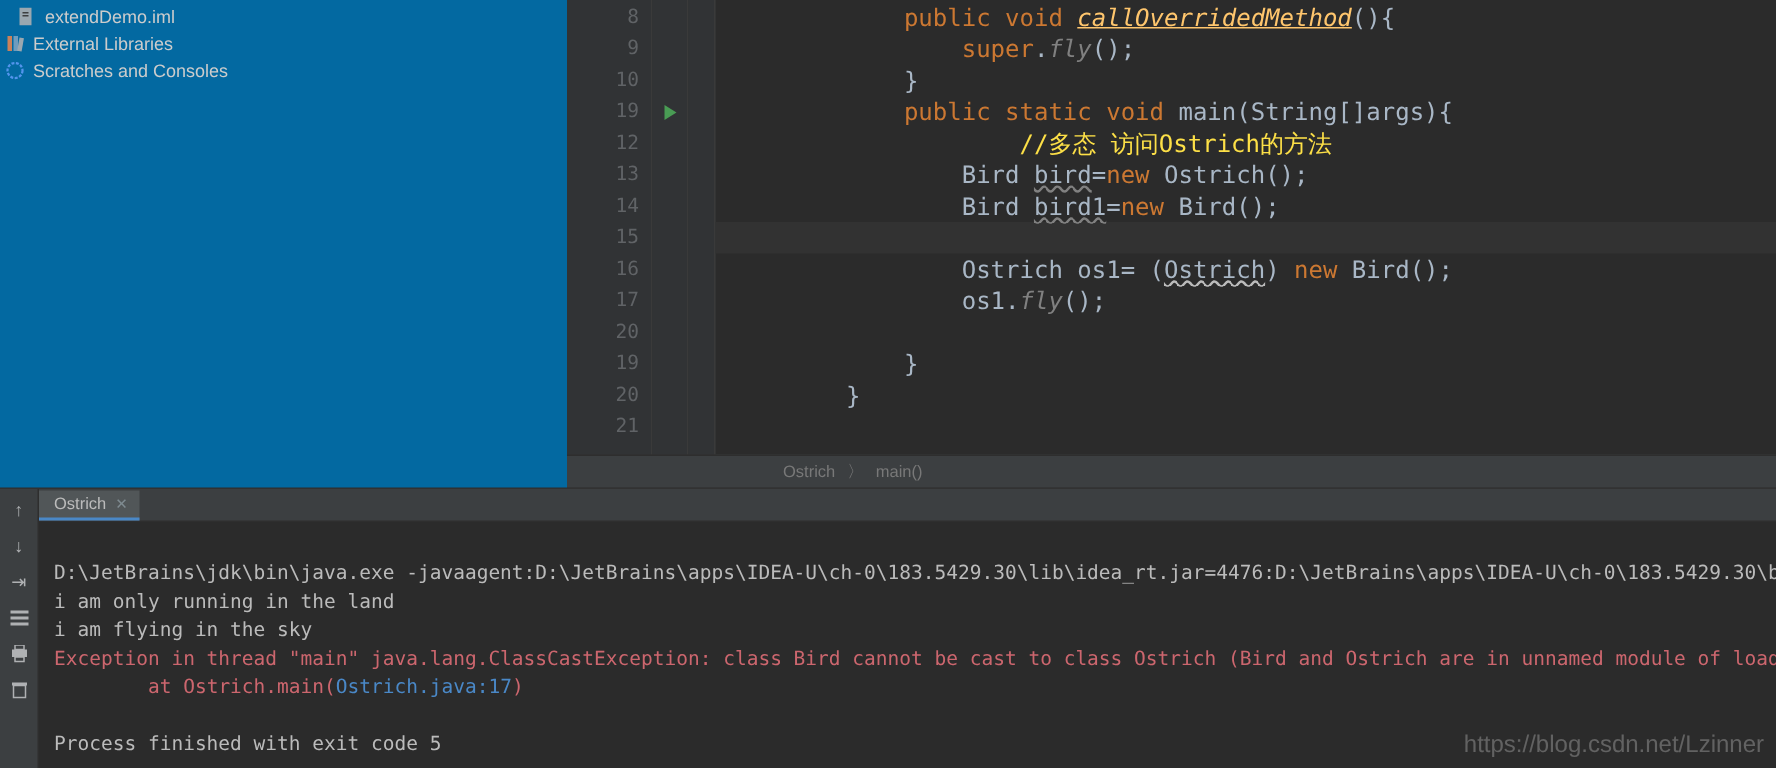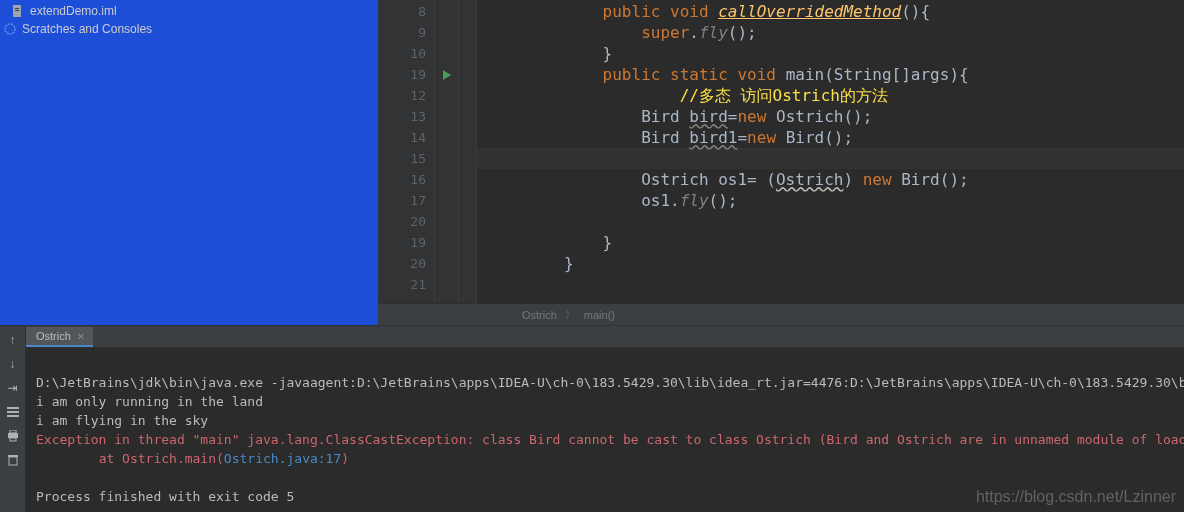--- a/index.html
+++ b/index.html
@@ -14,21 +14,21 @@
       display: flex;
       flex-direction: column;
     }
     .top-half {
       display: flex;
       height: 332px;
       border-bottom: 1px solid #323232;
     }
     .sidebar {
       width: 378px;
-      background: #1d4ed8;
+      background: #0369a1;
       padding-top: 2px;
       flex-shrink: 0;
     }
     .tree-item {
       display: flex;
       align-items: center;
       padding: 2px 0 2px 10px;
       height: 18px;
       color: #cccccc;
       font-size: 12px;
@@ -189,20 +189,30 @@
   <div class="sidebar">
     <div class="tree-item">
       <span class="tree-icon">
         <svg width="12" height="12" viewBox="0 0 12 12">
             <rect x="1" y="0" width="8" height="12" fill="#9aa7b0"></rect>
             <rect x="3" y="3" width="4" height="1" fill="#3c3f41"></rect>
             <rect x="3" y="5" width="4" height="1" fill="#3c3f41"></rect>
           </svg>
       </span>
       <span>extendDemo.iml</span>
+    </div>
+    <div class="tree-item" style="padding-left:2px">
+      <span class="tree-icon">
+        <svg width="14" height="14" viewBox="0 0 14 14">
+            <rect x="2" y="2" width="3" height="10" fill="#c9815a"></rect>
+            <rect x="6" y="2" width="3" height="10" fill="#6e9cbe"></rect>
+            <rect x="10" y="3" width="3" height="9" fill="#9aa7b0" transform="rotate(10 10 3)"></rect>
+          </svg>
+      </span>
+      <span>External Libraries</span>
     </div>
     <div class="tree-item" style="padding-left:2px">
       <span class="tree-icon">
         <svg width="14" height="14" viewBox="0 0 14 14">
             <circle cx="7" cy="7" r="5" fill="none" stroke="#5394ec" stroke-width="1.5" stroke-dasharray="2 1"></circle>
           </svg>
       </span>
       <span>Scratches and Consoles</span>
     </div>
   </div>

